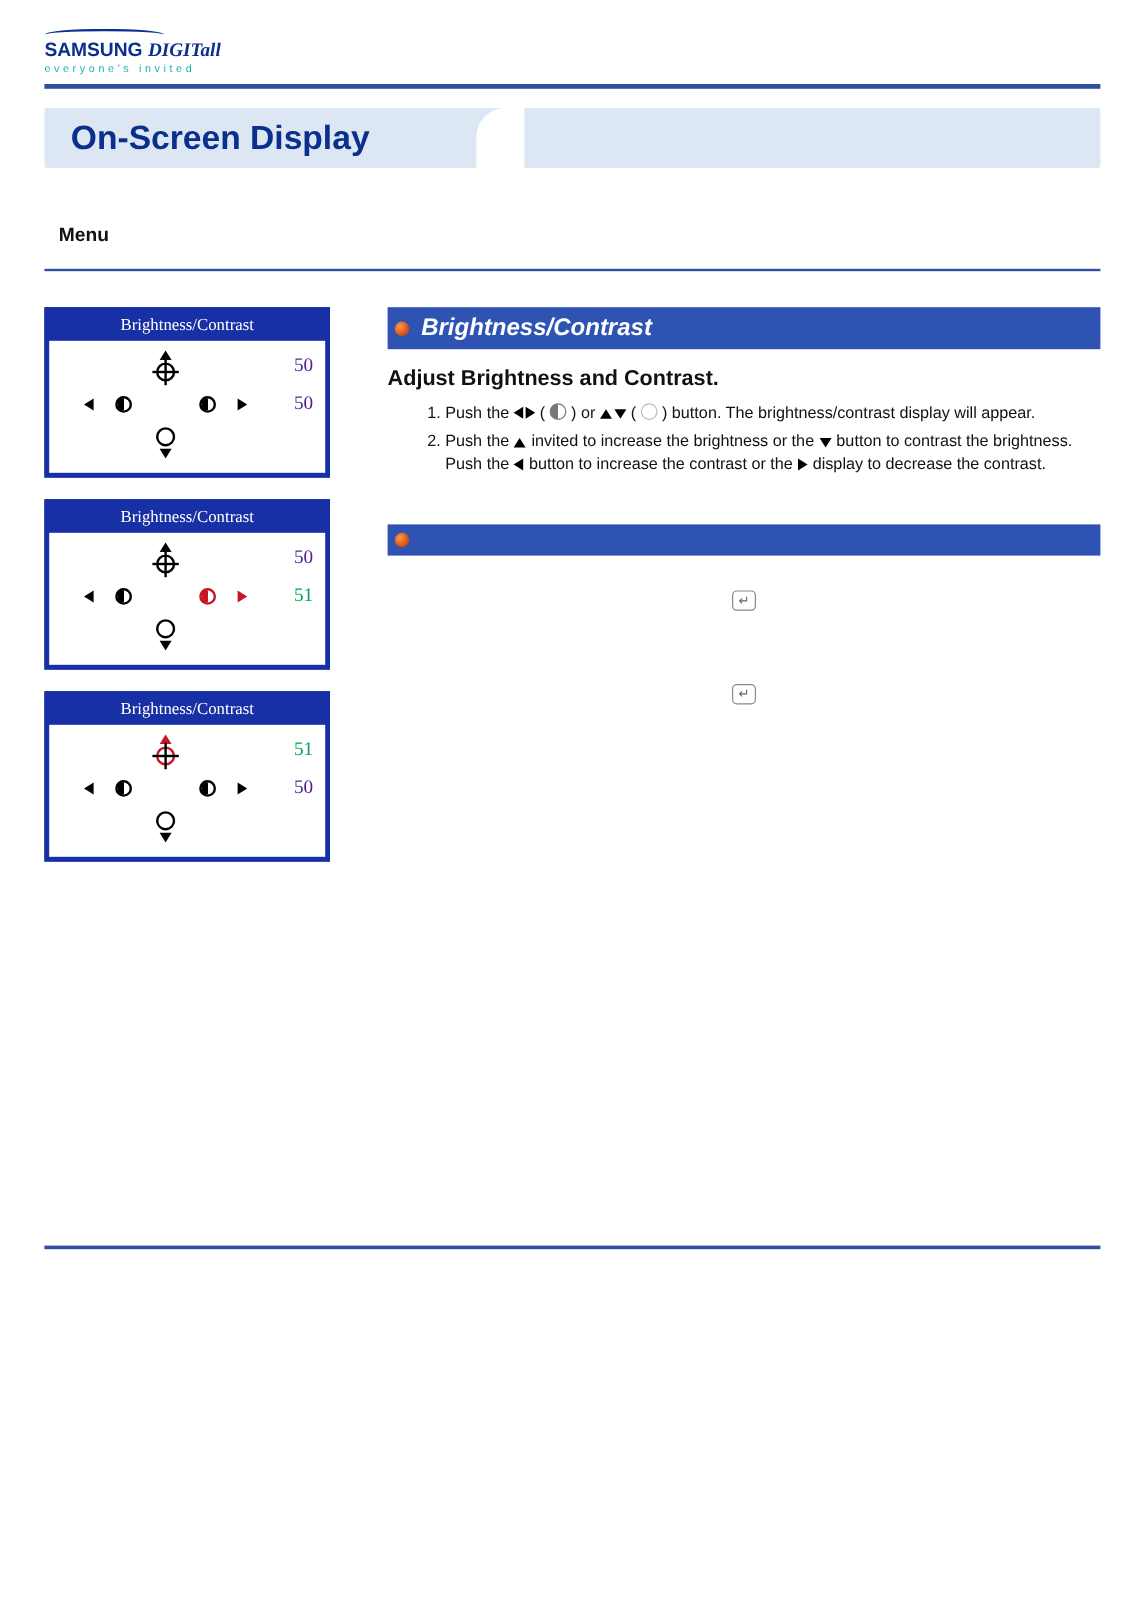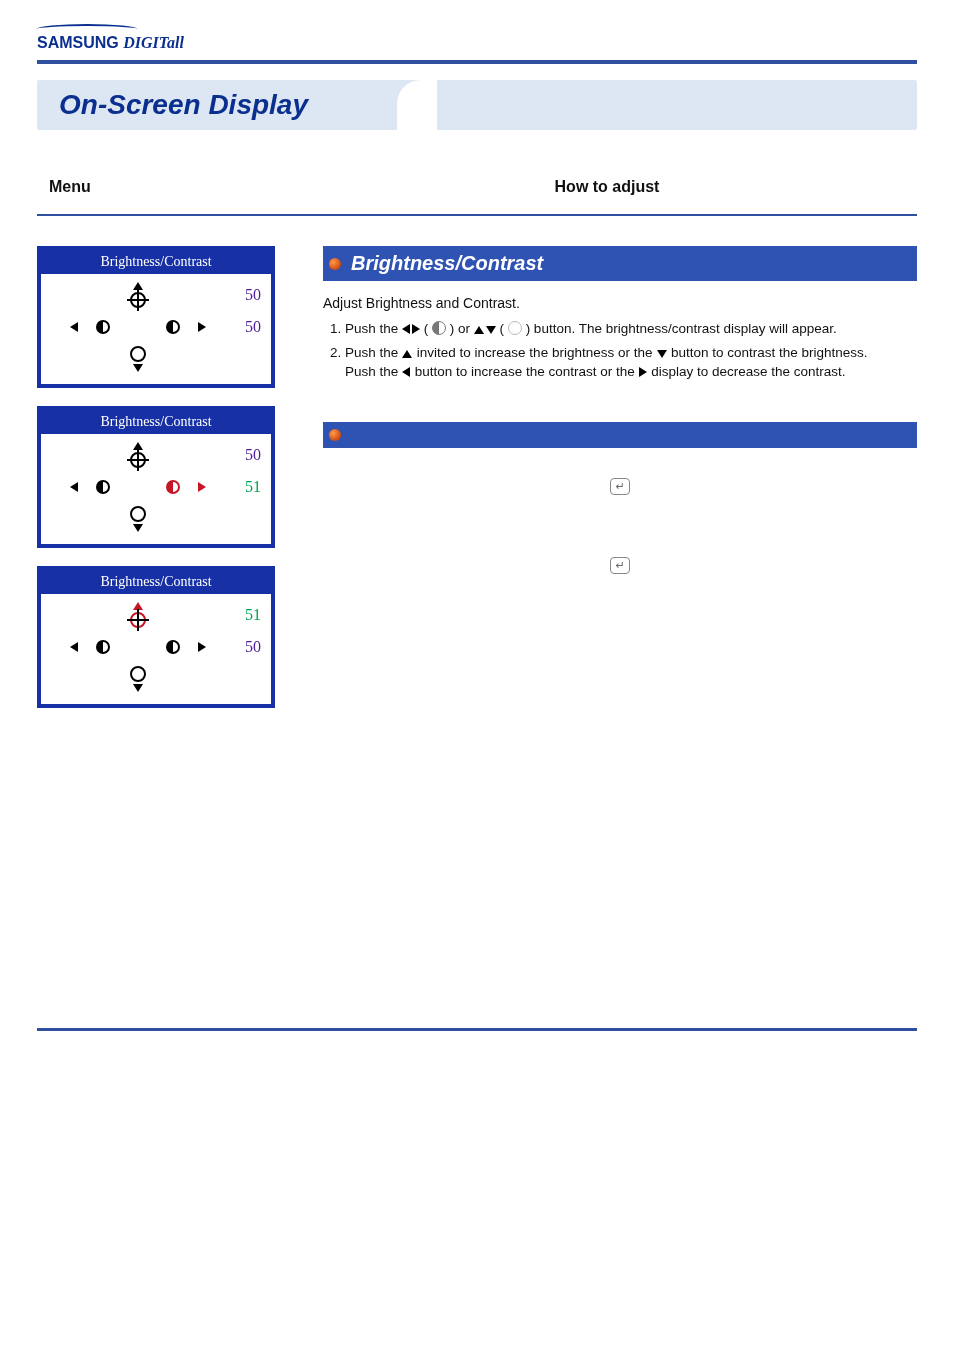--- a/index.html
+++ b/index.html
@@ -64,21 +64,20 @@
     align-items: center;
     border-radius: 2px;
     position: relative;
     overflow: hidden;
   }
   .title-bar .title {
     font-size: 28px;
     font-weight: 700;
     color: #0a2f8f;
     padding-left: 22px;
-    font-style: italic;
   }
   .title-bar::after{
     content:"";
     position:absolute;
     left:360px; top:0;
     width:40px; height:50px;
     background:#fff;
     border-top-left-radius:24px;
   }
   
@@ -179,29 +178,29 @@
     position: relative;
     font-family: Arial, sans-serif;
   }
   .section-head .bullet {
     position: absolute; left: 6px; top: 50%; transform: translateY(-50%);
     width: 12px; height: 12px; border-radius: 50%;
     background: radial-gradient(circle at 35% 35%, #ff9a4a, #d14a0e 70%);
   }
   .subhead {
     margin: 14px 0 8px 0;
-    font-size: 14px;
-    font-weight: 400;
+    font-size: 18px;
+    font-weight: 700;
   }
   ol.steps {
     margin: 0; padding: 0 0 0 22px;
     font-size: 13.5px;
     line-height: 1.45;
   }
-  ol.steps li { margin-bottom: 4px; }
+  ol.steps li { margin-bottom: 4px; margin-left: 26px; }
   .inline-tri {
     display:inline-block; width:0; height:0; border-style:solid; vertical-align: -1px;
   }
   .tri-left  { border-width: 5px 8px 5px 0; border-color: transparent #000 transparent transparent; margin-right:1px;}
   .tri-right { border-width: 5px 0 5px 8px; border-color: transparent transparent transparent #000; margin-left:1px;}
   .tri-up    { border-width: 0 5px 8px 5px; border-color: transparent transparent #000 transparent; margin-right:1px;}
   .tri-down  { border-width: 8px 5px 0 5px; border-color: #000 transparent transparent transparent; margin-left:1px;}
   .icon-moon-inline {
     display:inline-block; width:12px; height:12px; border:1px solid #777; border-radius:50%;
     background: linear-gradient(90deg,#777 50%, transparent 50%); vertical-align:-2px;
@@ -236,31 +235,31 @@
 </style>
 </head>
 <body>
 
 <div class="page">
 
   <div class="brand">
     <span class="swoosh"></span>
     <span>SAMSUNG</span>
     <span class="digitall">DIGITall</span>
+    <span class="tagline">everyone's invited</span>
   </div>
 
   <div class="top-rule"></div>
 
   <div class="title-bar">
     <span class="title">On-Screen Display</span>
   </div>
 
   <div class="col-headers">
     <div class="h menu">Menu</div>
-    <div class="h howto">How to adjust</div>
   </div>
 
   <div class="content">
 
     <div class="osd-col">
 
       <div class="osd">
         <div class="titlebar">Brightness/Contrast</div>
         <div class="body">
           <div class="row-icons">

